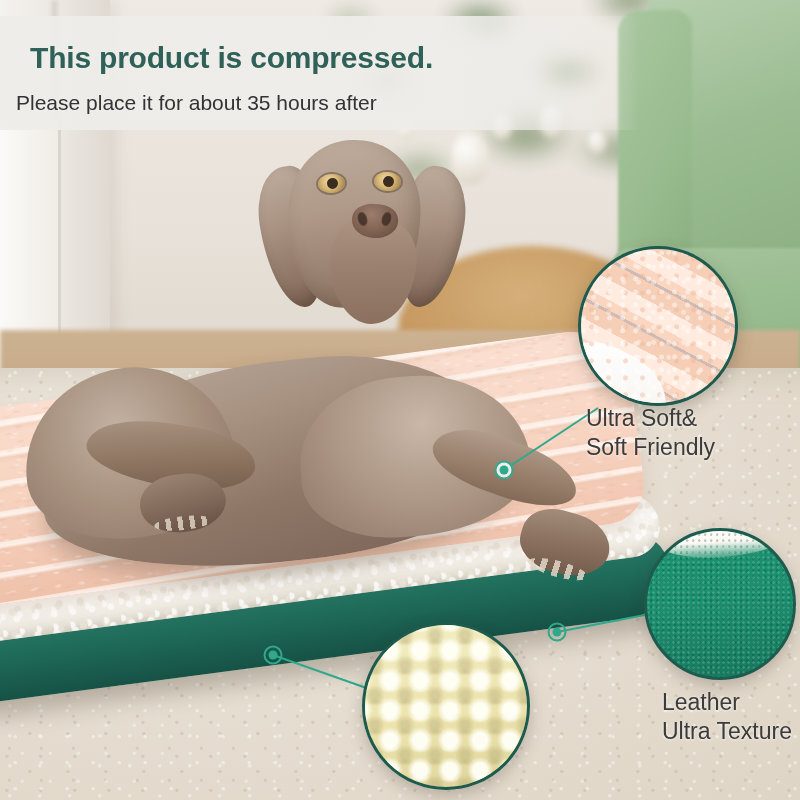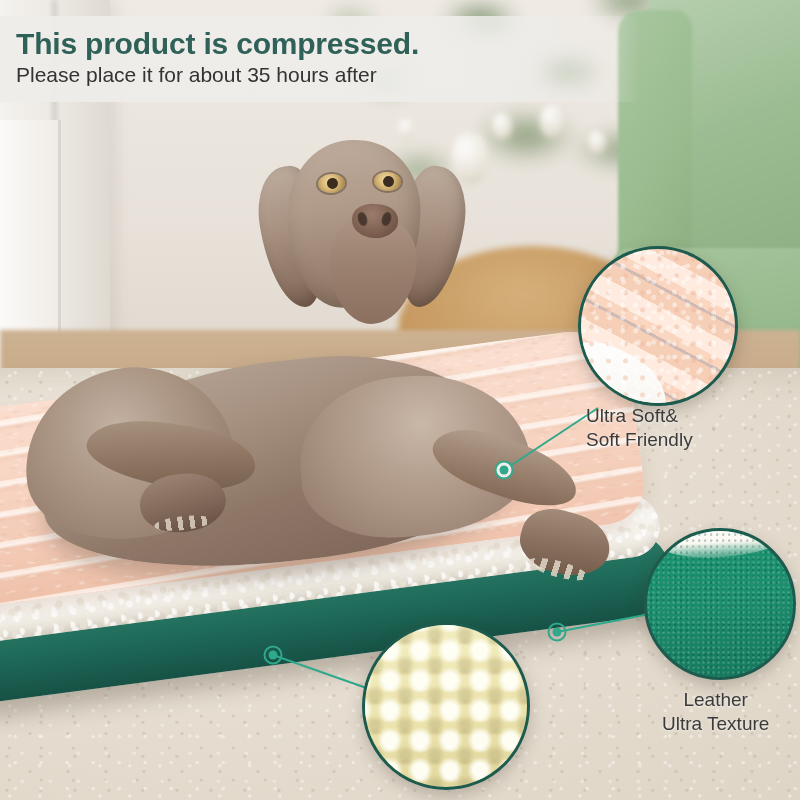--- a/index.html
+++ b/index.html
@@ -398,21 +398,21 @@
     width: 640px;
     padding: 10px 0 12px 16px;
     background: linear-gradient(90deg,
       rgba(238,237,234,.93) 0%,
       rgba(238,237,234,.92) 72%,
       rgba(238,237,234,.55) 90%,
       rgba(238,237,234,0) 100%);
     box-sizing: border-box;
   }
   .banner-title {
-    margin: 0;
+    margin: 14px;
     font-size: 30px;
     font-weight: 700;
     letter-spacing: -.2px;
     line-height: 1.18;
     color: #2f6158;
   }
   .banner-line {
     margin: 0;
     font-size: 21px;
     font-weight: 400;
@@ -516,28 +516,28 @@
     width: 180px; height: 40px;
     border-radius: 0 0 56% 44% / 0 0 100% 100%;
     background: linear-gradient(180deg, #ffffff 0%, #fbf8f2 62%, rgba(248,244,236,.2) 100%);
     transform: rotate(-3deg);
   }
 
   
   .callout-label {
     position: absolute;
     color: #3b3b3b;
-    font-size: 19px;
+    font-size: 23px;
     line-height: 1.24;
     text-shadow: 0 1px 3px rgba(255,255,255,.65);
     white-space: nowrap;
   }
   .lbl-soft    { left: 586px; top: 404px; }
   .lbl-foam    { left: 134px; top: 700px; }
-  .lbl-leather { left: 662px; top: 688px; text-align: center; }
+  .lbl-leather { left: 662px; top: 688px; text-align: left; }
 
   
   .connectors {
     position: absolute;
     left: 0; top: 0;
     width: 800px; height: 800px;
     pointer-events: none;
   }
 </style>
 </head>

